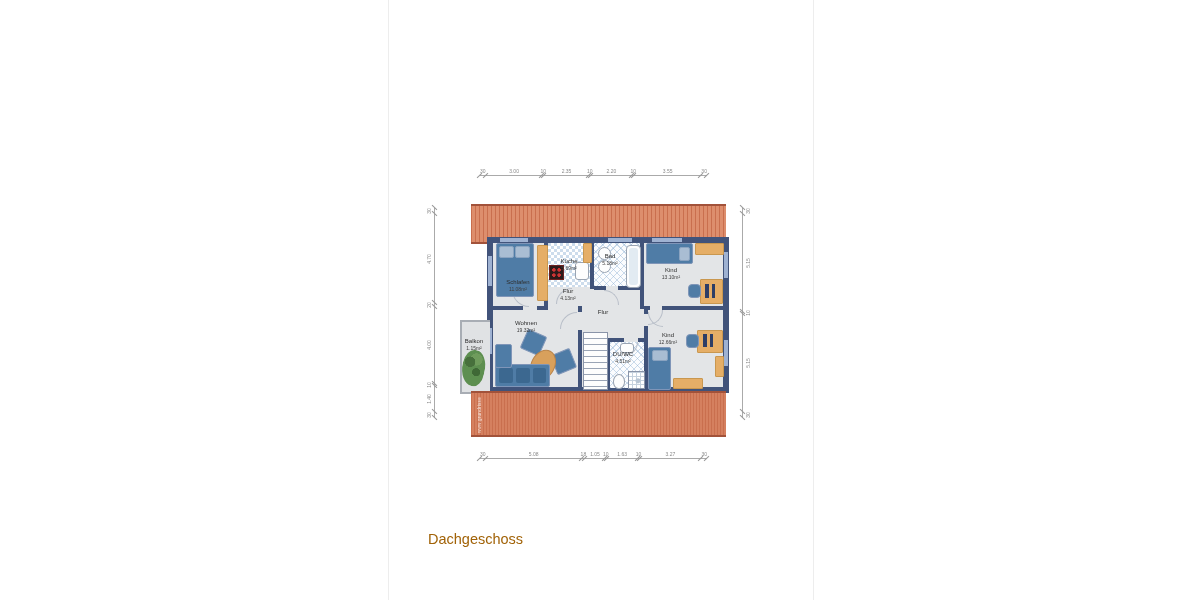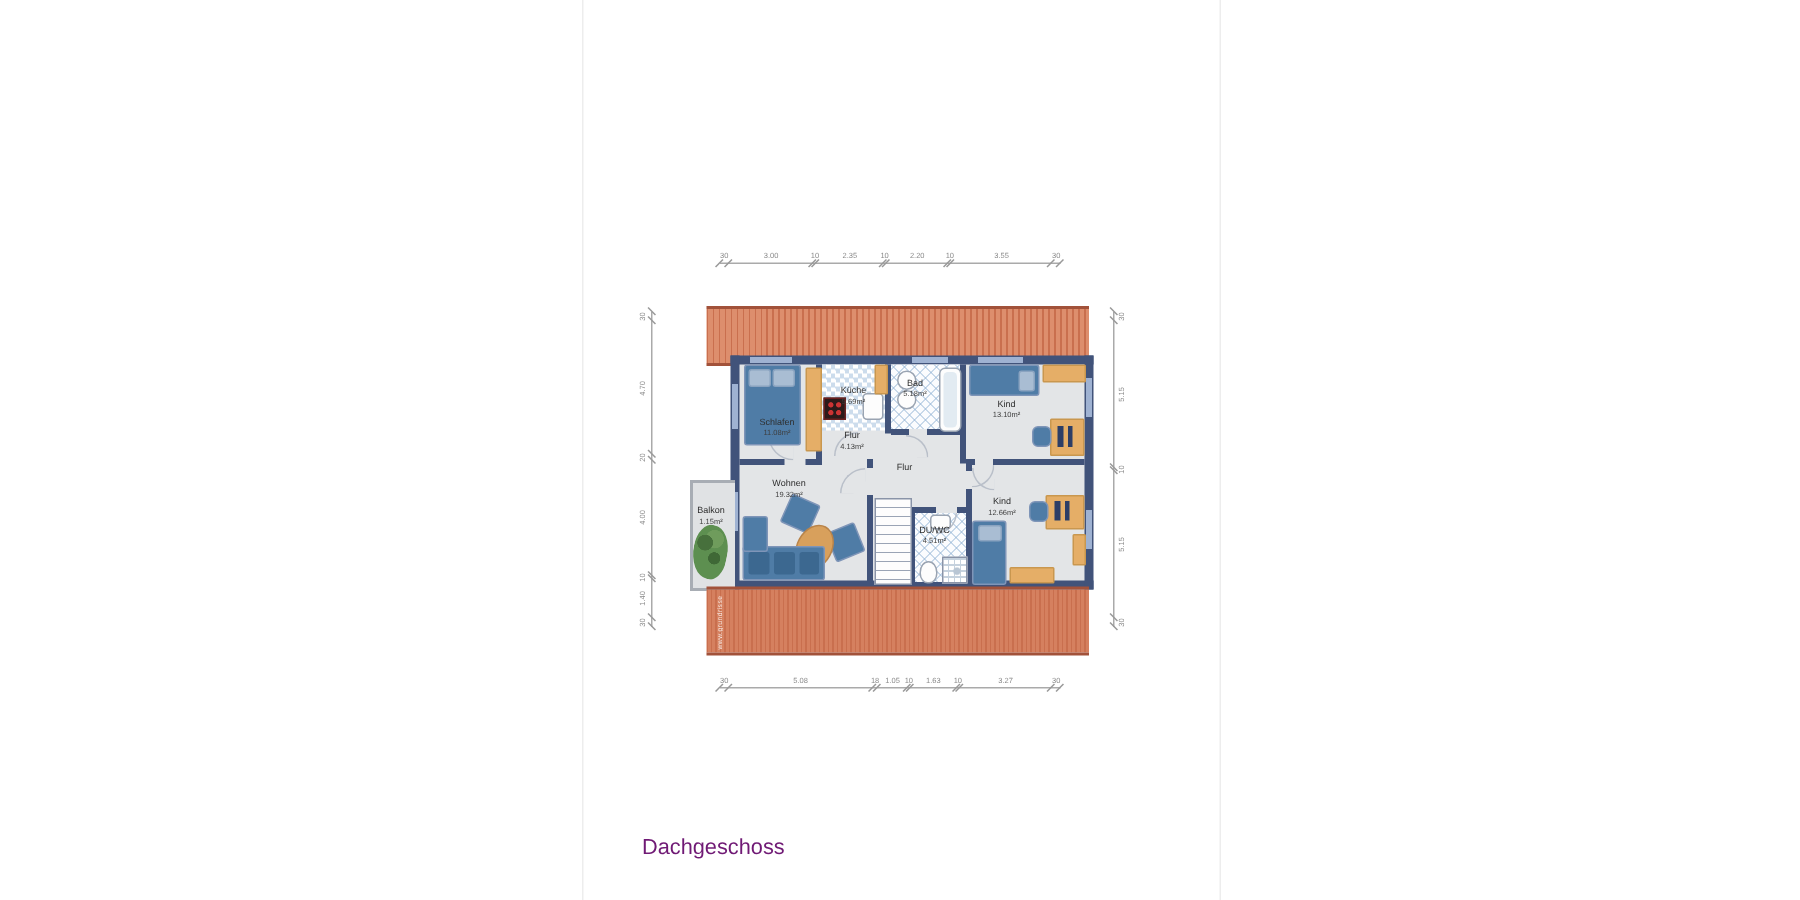--- a/index.html
+++ b/index.html
@@ -57,21 +57,21 @@
   .dim-v .dim-seg:last-child::after{content:'';position:absolute;bottom:0;width:7px;height:1px;background:#999;transform:rotate(45deg);}
   .dim-v .dim-label{position:absolute;top:50%;font-style:normal;font-size:5px;color:#8a8a8a;
      writing-mode:vertical-rl;transform:translateY(-50%) rotate(180deg);white-space:nowrap;}
   .dim-v.vleft{background:linear-gradient(#aaaaaa,#aaaaaa) right top/1px 100% no-repeat;}
   .dim-v.vleft .dim-seg::before,.dim-v.vleft .dim-seg::after{right:-3px;}
   .dim-v.vleft .dim-label{right:3px;}
   .dim-v.vright{background:linear-gradient(#aaaaaa,#aaaaaa) left top/1px 100% no-repeat;}
   .dim-v.vright .dim-seg::before,.dim-v.vright .dim-seg::after{left:-3px;}
   .dim-v.vright .dim-label{left:3px;}
   
-  .plan-title{position:absolute;left:428px;top:557px;font-size:14.5px;color:#701a75;}
+  .plan-title{position:absolute;left:428px;top:531px;font-size:14.5px;color:#a16207;}
   .watermark{position:absolute;left:477px;top:393px;height:40px;font-size:4.5px;color:rgba(255,255,255,.85);
      writing-mode:vertical-rl;transform:rotate(180deg);letter-spacing:.3px;}
 </style>
 </head>
 <body>
 
 <div class="sheet"></div>
 
 <div>
 

